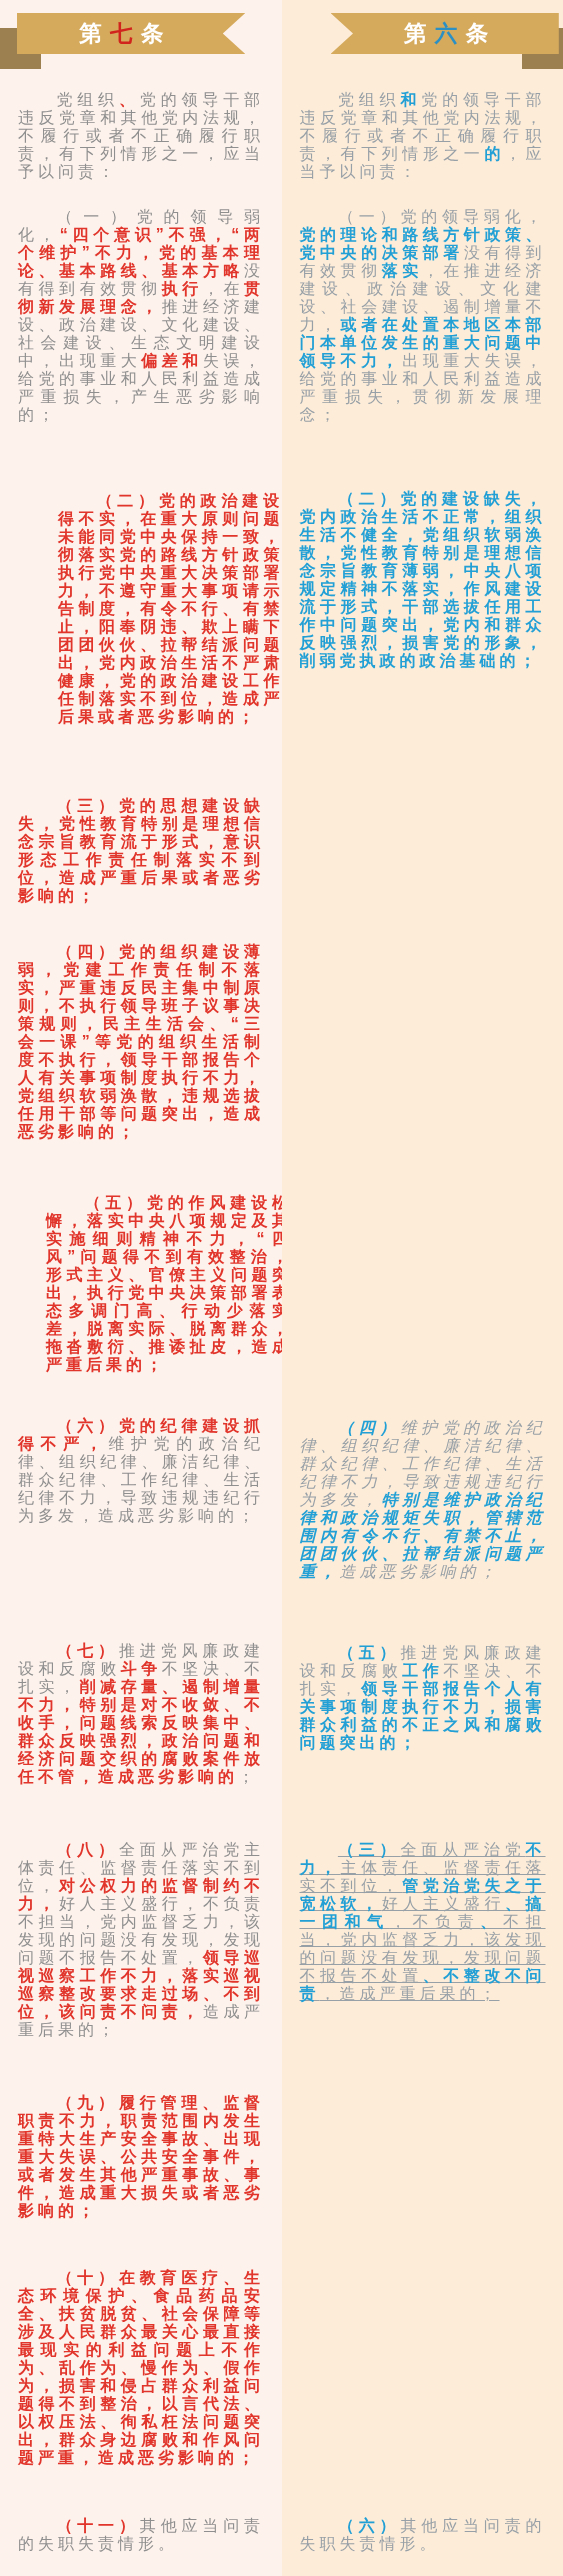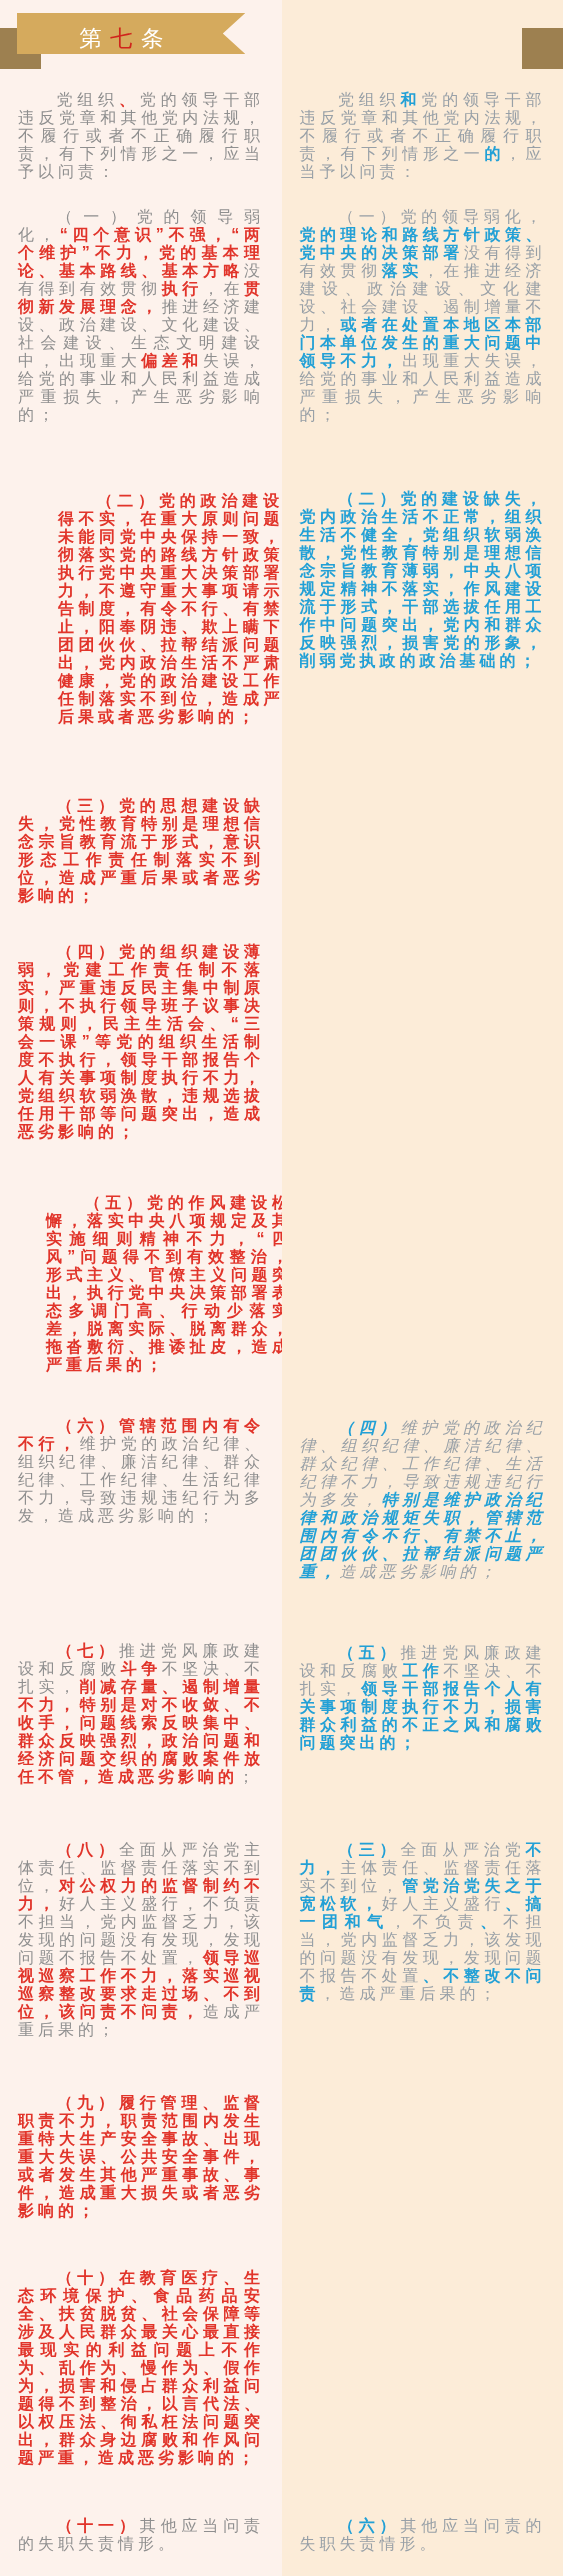--- a/index.html
+++ b/index.html
@@ -15,23 +15,23 @@
   .ribbon{position:absolute;top:0;left:0;width:100%;height:79px;}
   .ribbon .tail{
     position:absolute;top:28px;width:41px;height:41px;
     background:var(--tail,#9d8050);
   }
   .col-left .tail{left:0;}
   .col-right .tail{right:0;}
   .ribbon .band{
     position:absolute;top:13px;height:41px;width:217px;
     background:var(--gold,#d5aa5d);
-    display:flex;align-items:flex-end;justify-content:center;
+    display:flex;align-items:center;justify-content:center;
     font-family:"DejaVu Serif","Liberation Serif",serif;
-    font-weight:normal;font-size:22.5px;color:#fff;letter-spacing:8.4px;
+    font-weight:bold;font-size:22.5px;color:#fff;letter-spacing:8.4px;
   }
   .col-left .band{
     left:17px;
     clip-path:polygon(0 0,100% 0,calc(100% - 22.5px) 50%,100% 100%,0 100%);
     padding-right:11.3px;
   }
   .col-right .band{
     left:49px;
     clip-path:polygon(0 0,100% 0,100% 100%,0 100%,22.5px 50%);
     padding-left:11.3px;
@@ -62,38 +62,41 @@
         <span class="ribbon-label"><span>第</span><span class="hl">七</span><span>条</span></span>
       </div>
     </div>
     <div class="para-layer">
         <p class="para" style="top: 91px;"><span>党组织</span><span class="em">、</span><span>党的领导干部违反党章和其他党内法规，不履行或者不正确履行职责，有下列情形之一，应当予以问责：</span></p>
         <p class="para" style="top: 208px;"><span>（一）党的领导弱化，</span><span class="em">“四个意识”不强，“两个维护”不力，党的基本理论、基本路线、基本方略</span><span>没有得到有效贯彻</span><span class="em">执行</span><span>，在</span><span class="em">贯彻新发展理念，</span><span>推进经济建设、政治建设、文化建设、社会建设、生态文明建设中，出现重大</span><span class="em">偏差和</span><span>失误，给党的事业和人民利益造成严重损失，产生恶劣影响的；</span></p>
         <p class="para" style="top: 492px; margin-left: 40px;"><span class="em">（二）党的政治建设抓得不实，在重大原则问题上未能同党中央保持一致，贯彻落实党的路线方针政策和执行党中央重大决策部署不力，不遵守重大事项请示报告制度，有令不行、有禁不止，阳奉阴违、欺上瞒下，团团伙伙、拉帮结派问题突出，党内政治生活不严肃不健康，党的政治建设工作责任制落实不到位，造成严重后果或者恶劣影响的；</span></p>
         <p class="para" style="top: 797px;"><span class="em">（三）党的思想建设缺失，党性教育特别是理想信念宗旨教育流于形式，意识形态工作责任制落实不到位，造成严重后果或者恶劣影响的；</span></p>
         <p class="para" style="top: 943px;"><span class="em">（四）党的组织建设薄弱，党建工作责任制不落实，严重违反民主集中制原则，不执行领导班子议事决策规则，民主生活会、“三会一课”等党的组织生活制度不执行，领导干部报告个人有关事项制度执行不力，党组织软弱涣散，违规选拔任用干部等问题突出，造成恶劣影响的；</span></p>
         <p class="para" style="top: 1194px; margin-left: 28px;"><span class="em">（五）党的作风建设松懈，落实中央八项规定及其实施细则精神不力，“四风”问题得不到有效整治，形式主义、官僚主义问题突出，执行党中央决策部署表态多调门高、行动少落实差，脱离实际、脱离群众，拖沓敷衍、推诿扯皮，造成严重后果的；</span></p>
-        <p class="para" style="top: 1417px;"><span class="em">（六）管辖范围内有令不行，</span><span>维护党的政治纪律、组织纪律、廉洁纪律、群众纪律、工作纪律、生活纪律不力，导致违规违纪行为多发，造成恶劣影响的；</span></p>
+        <p class="para" style="top: 1417px;"><span class="em">（六）党的纪律建设抓得不严，</span><span>维护党的政治纪律、组织纪律、廉洁纪律、群众纪律、工作纪律、生活纪律不力，导致违规违纪行为多发，造成恶劣影响的；</span></p>
         <p class="para" style="top: 1642px;"><span class="em">（七）</span><span>推进党风廉政建设和反腐败</span><span class="em">斗争</span><span>不坚决、不扎实，</span><span class="em">削减存量、遏制增量不力，特别是对不收敛、不收手，问题线索反映集中、群众反映强烈，政治问题和经济问题交织的腐败案件放任不管，造成恶劣影响的</span><span>；</span></p>
         <p class="para" style="top: 1841px;"><span class="em">（八）</span><span>全面从严治党主体责任、监督责任落实不到位，</span><span class="em">对公权力的监督制约不力，</span><span>好人主义盛行，不负责不担当，党内监督乏力，该发现的问题没有发现，发现问题不报告不处置，</span><span class="em">领导巡视巡察工作不力，落实巡视巡察整改要求走过场、不到位，该问责不问责，</span><span>造成严重后果的；</span></p>
         <p class="para" style="top: 2094px;"><span class="em">（九）履行管理、监督职责不力，职责范围内发生重特大生产安全事故、出现重大失误、公共安全事件，或者发生其他严重事故、事件，造成重大损失或者恶劣影响的；</span></p>
         <p class="para" style="top: 2269px;"><span class="em">（十）在教育医疗、生态环境保护、食品药品安全、扶贫脱贫、社会保障等涉及人民群众最关心最直接最现实的利益问题上不作为、乱作为、慢作为、假作为，损害和侵占群众利益问题得不到整治，以言代法、以权压法、徇私枉法问题突出，群众身边腐败和作风问题严重，造成恶劣影响的；</span></p>
         <p class="para" style="top: 2517px;"><span class="em">（十一）</span><span>其他应当问责的失职失责情形。</span></p>
       </div>
   </div>
 
   <div class="col col-right">
     <div class="ribbon">
       <div class="tail"></div>
+      <div class="band">
+        <span class="ribbon-label"><span>第</span><span class="hl">六</span><span>条</span></span>
+      </div>
     </div>
     <div class="para-layer">
         <p class="para" style="top: 91px;"><span>党组织</span><span class="em">和</span><span>党的领导干部违反党章和其他党内法规，不履行或者不正确履行职责，有下列情形之一</span><span class="em">的</span><span>，应当予以问责：</span></p>
-        <p class="para" style="top: 208px;"><span>（一）党的领导弱化，</span><span class="em">党的理论和路线方针政策、党中央的决策部署</span><span>没有得到有效贯彻</span><span class="em">落实</span><span>，在推进经济建设、政治建设、文化建设、社会建设、遏制增量不力，</span><span class="em">或者在处置本地区本部门本单位发生的重大问题中领导不力，</span><span>出现重大失误，给党的事业和人民利益造成严重损失，产生恶劣影响的；</span></p>
+        <p class="para" style="top: 208px;"><span>（一）党的领导弱化，</span><span class="em">党的理论和路线方针政策、党中央的决策部署</span><span>没有得到有效贯彻</span><span class="em">落实</span><span>，在推进经济建设、政治建设、文化建设、社会建设、遏制增量不力，</span><span class="em">或者在处置本地区本部门本单位发生的重大问题中领导不力，</span><span>出现重大失误，给党的事业和人民利益造成严重损失，贯彻新发展理念；</span></p>
         <p class="para" style="top: 490px;"><span class="em">（二）党的建设缺失，党内政治生活不正常，组织生活不健全，党组织软弱涣散，党性教育特别是理想信念宗旨教育薄弱，中央八项规定精神不落实，作风建设流于形式，干部选拔任用工作中问题突出，党内和群众反映强烈，损害党的形象，削弱党执政的政治基础的；</span></p>
         <p class="para" style="top: 1419px; font-style: italic;"><span class="em">（四）</span><span>维护党的政治纪律、组织纪律、廉洁纪律、群众纪律、工作纪律、生活纪律不力，导致违规违纪行为多发，</span><span class="em">特别是维护政治纪律和政治规矩失职，管辖范围内有令不行、有禁不止，团团伙伙、拉帮结派问题严重，</span><span>造成恶劣影响的；</span></p>
         <p class="para" style="top: 1644px;"><span class="em">（五）</span><span>推进党风廉政建设和反腐败</span><span class="em">工作</span><span>不坚决、不扎实，</span><span class="em">领导干部报告个人有关事项制度执行不力，损害群众利益的不正之风和腐败问题突出的；</span></p>
-        <p class="para" style="top: 1841px;"><span class="em">（三）</span><span>全面从严治党</span><span class="em">不力，</span><span>主体责任、监督责任落实不到位，</span><span class="em">管党治党失之于宽松软，</span><span>好人主义盛行</span><span class="em">、搞一团和气</span><span>，不负责</span><span class="em">、</span><span>不担当，党内监督乏力，该发现的问题没有发现，发现问题不报告不处置</span><span class="em">、不整改不问责</span><span>，造成严重后果的；</span></p>
+        <p class="para" style="top: 1841px; text-decoration: underline;"><span class="em">（三）</span><span>全面从严治党</span><span class="em">不力，</span><span>主体责任、监督责任落实不到位，</span><span class="em">管党治党失之于宽松软，</span><span>好人主义盛行</span><span class="em">、搞一团和气</span><span>，不负责</span><span class="em">、</span><span>不担当，党内监督乏力，该发现的问题没有发现，发现问题不报告不处置</span><span class="em">、不整改不问责</span><span>，造成严重后果的；</span></p>
         <p class="para" style="top: 2517px;"><span class="em">（六）</span><span>其他应当问责的失职失责情形。</span></p>
       </div>
   </div>
 
 </div>
 
 
 </body></html>

